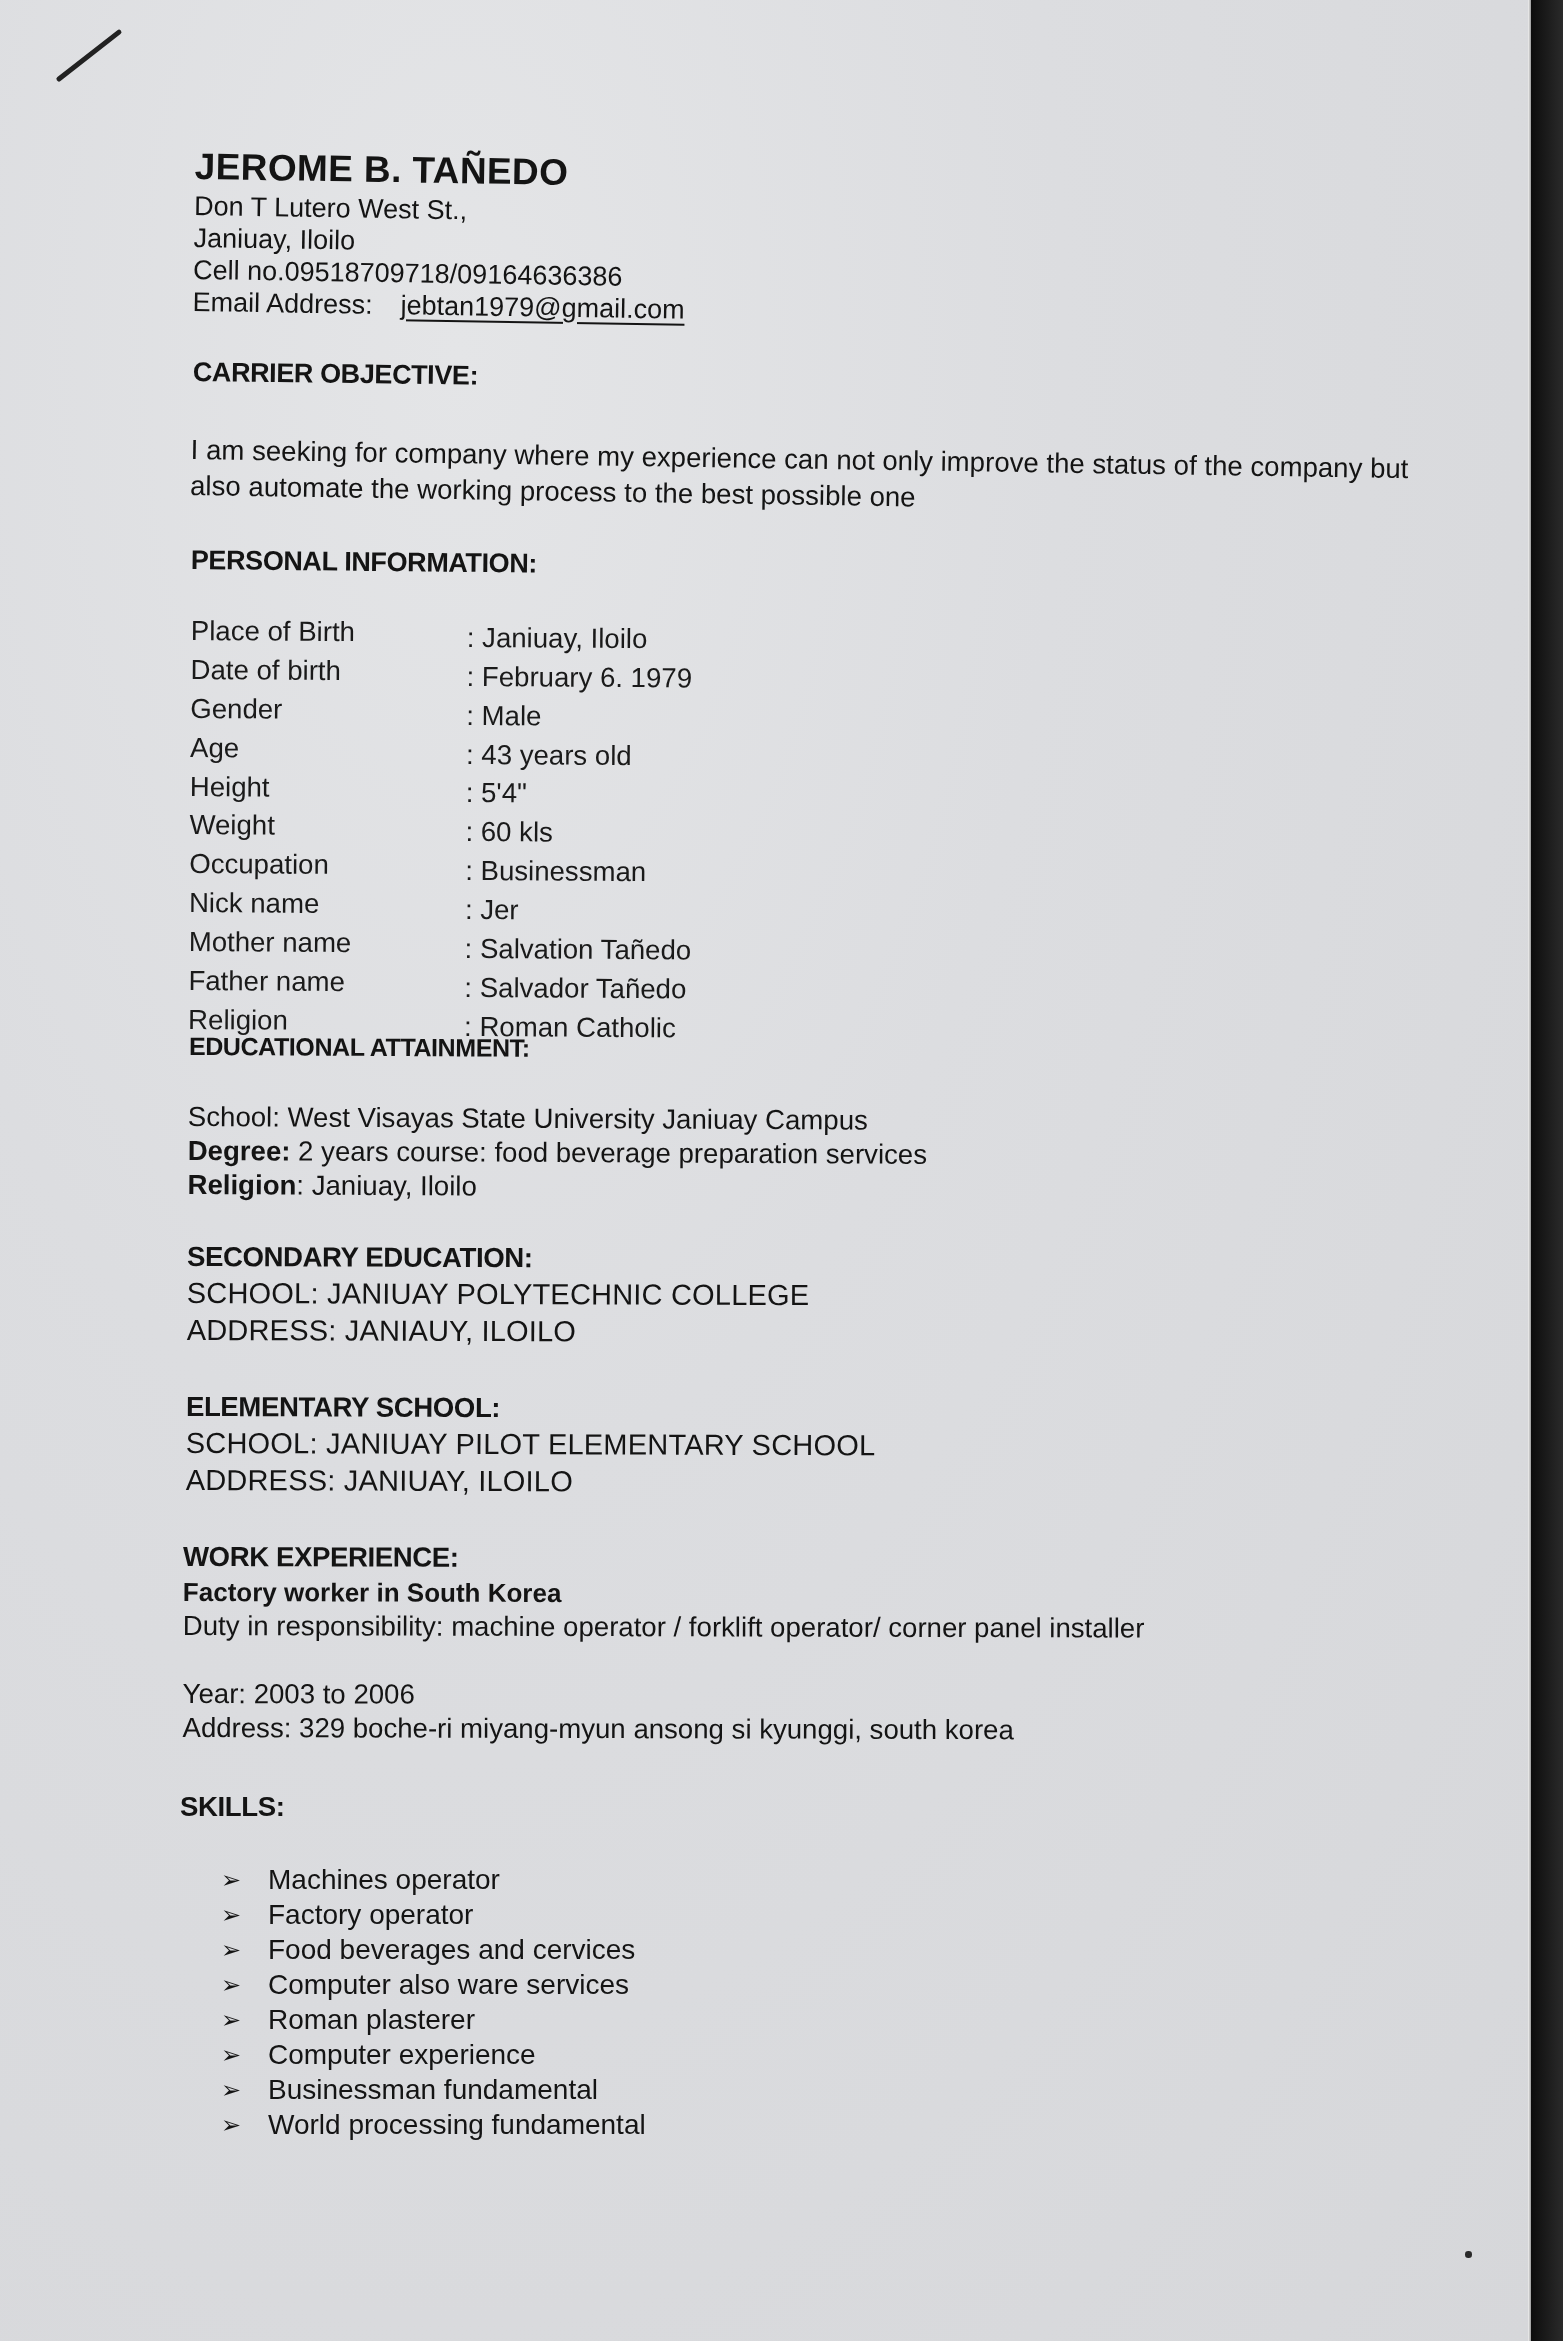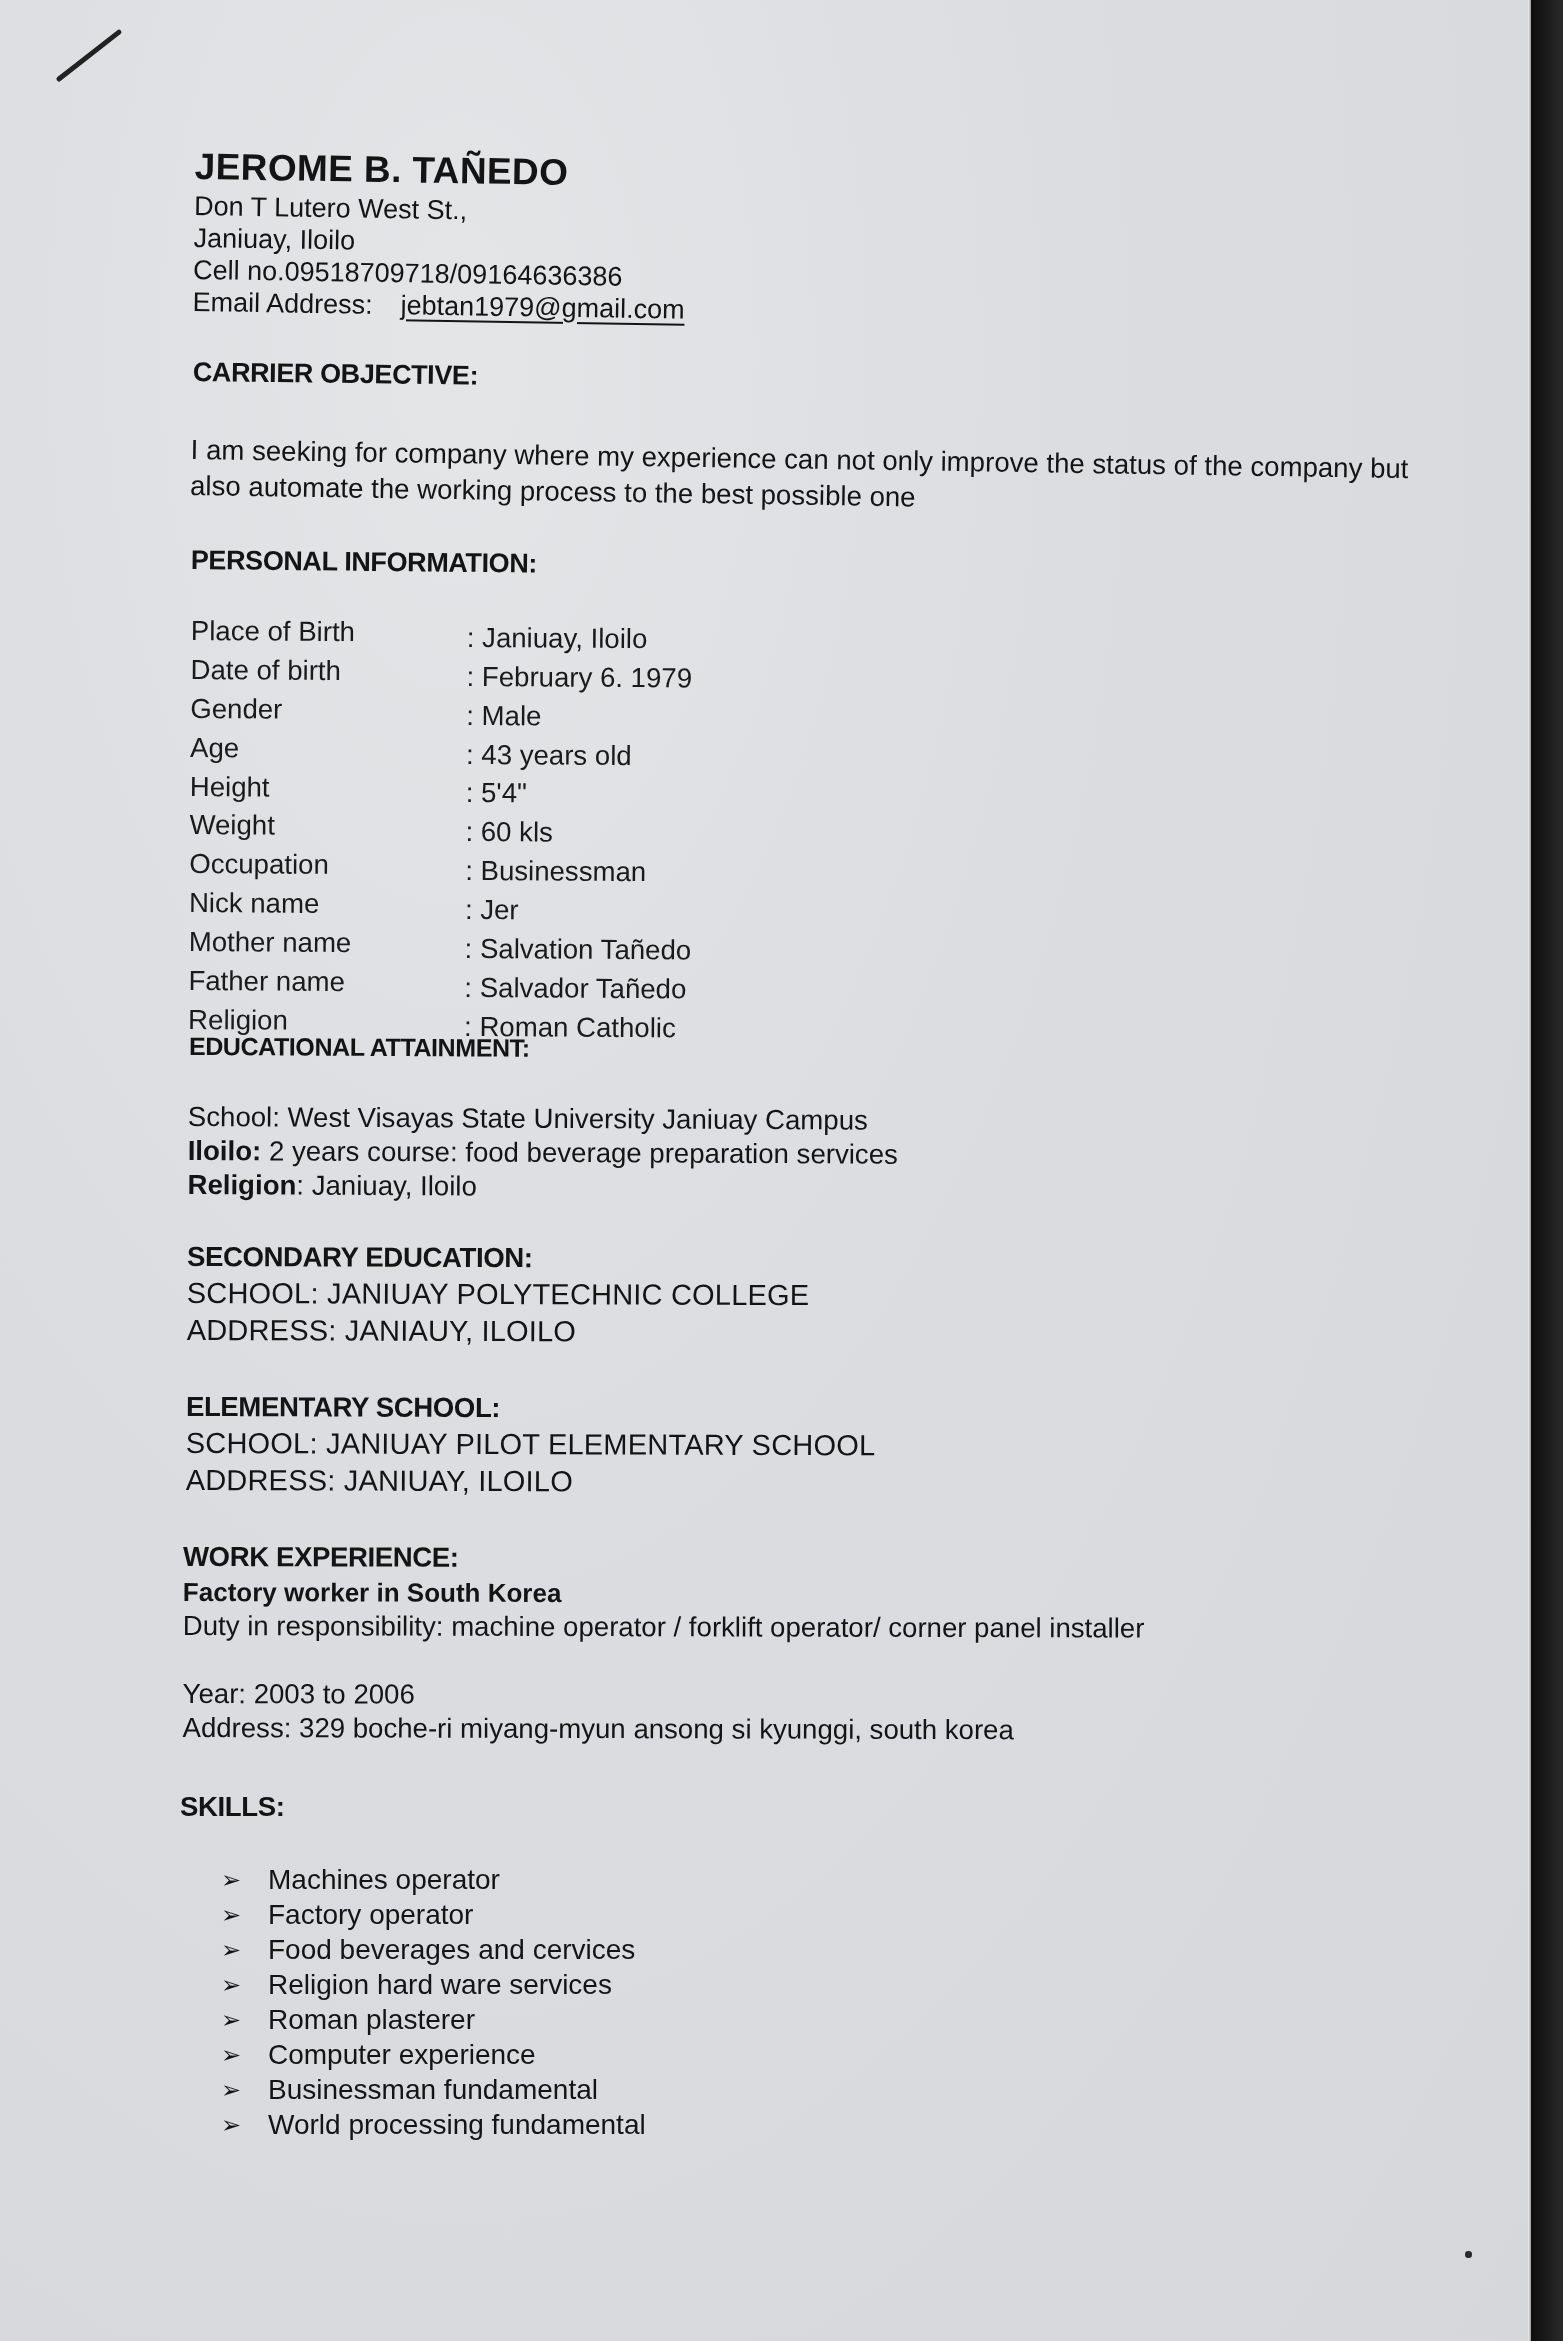--- a/index.html
+++ b/index.html
@@ -187,21 +187,21 @@
   <div class="info-value" style="margin-top:4.9px;">: Salvador Tañedo</div>
 
   <div class="info-label">Religion</div>
   <div class="info-value" style="margin-top:4.9px;">: Roman Catholic</div>
 </div>
 
 <div class="block heading" style="left:189px; top:1032px; font-size:25px; transform: rotate(0.3deg); transform-origin: left top;">EDUCATIONAL ATTAINMENT:</div>
 <div class="block body-text" style="left:188px; top:1100px; transform: rotate(0.3deg); transform-origin: left top;">
   <div>School: West Visayas State University Janiuay Campus</div>
   <div>
-    <span class="bold">Iloilo:</span><span> 2 years course:  food beverage preparation services</span>
+    <span class="bold">Degree:</span><span> 2 years course:  food beverage preparation services</span>
   </div>
   <div>
     <span class="bold">Religion</span><span>: Janiuay, Iloilo</span>
   </div>
 </div>
 
 <div class="block" style="left:187px; top:1238px; transform: rotate(0.2deg); transform-origin: left top;">
   <div class="heading" style="font-size:27.6px; line-height:37px;">SECONDARY EDUCATION:</div>
   <div class="caps-line">SCHOOL: JANIUAY POLYTECHNIC COLLEGE</div>
   <div class="caps-line">ADDRESS: JANIAUY, ILOILO</div>
@@ -231,21 +231,21 @@
   <li>
     <span class="skill-bullet">➢</span>
     <span>Factory operator</span>
   </li>
   <li>
     <span class="skill-bullet">➢</span>
     <span>Food beverages and cervices</span>
   </li>
   <li>
     <span class="skill-bullet">➢</span>
-    <span>Religion hard ware services</span>
+    <span>Computer also ware services</span>
   </li>
   <li>
     <span class="skill-bullet">➢</span>
     <span>Roman plasterer</span>
   </li>
   <li>
     <span class="skill-bullet">➢</span>
     <span>Computer experience</span>
   </li>
   <li>

